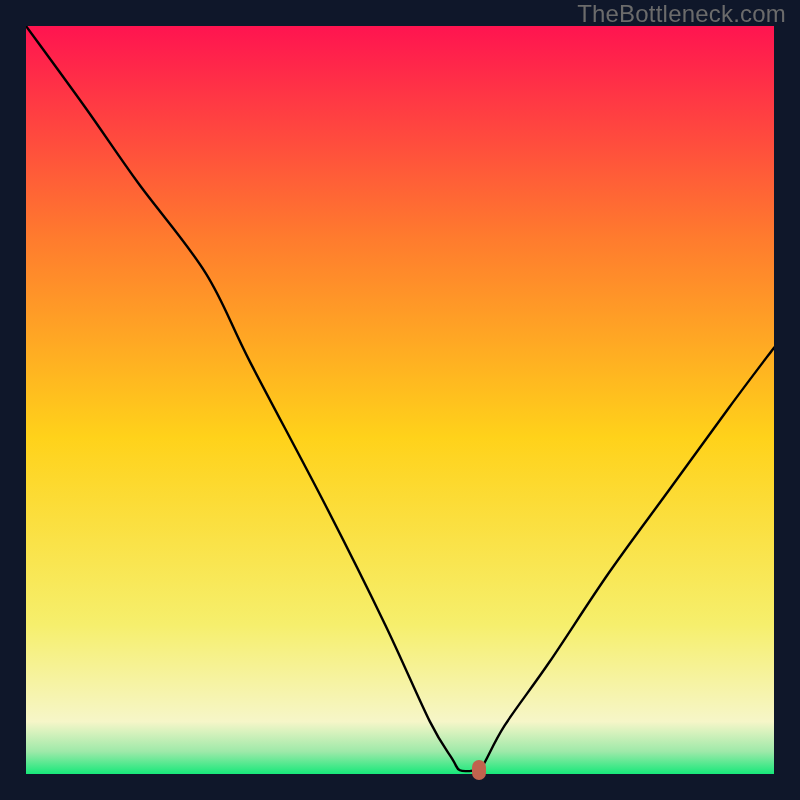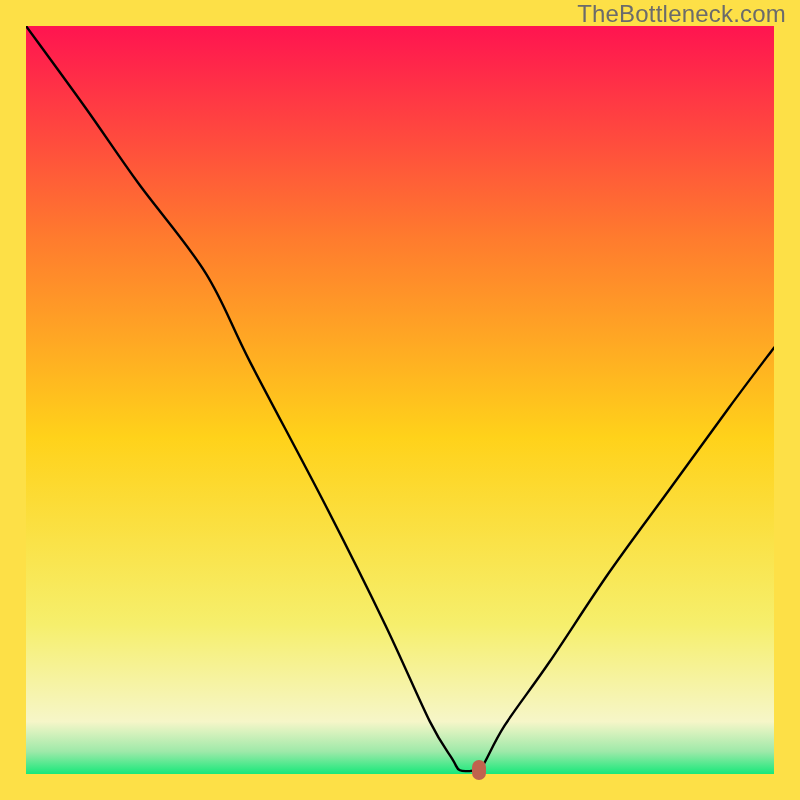--- a/index.html
+++ b/index.html
@@ -8,21 +8,21 @@
     width: 800px;
     height: 800px;
     background: #000;
     font-family: Arial, Helvetica, sans-serif;
     overflow: hidden;
   }
   .frame {
     position: relative;
     width: 800px;
     height: 800px;
-    background: #fde047;
+    background: #0f172a;
   }
   .watermark {
     position: absolute;
     top: 0px;
     right: 14px;
     color: #6b6b6b;
     font-size: 24px;
     font-weight: 500;
     letter-spacing: 0.2px;
     z-index: 10;

